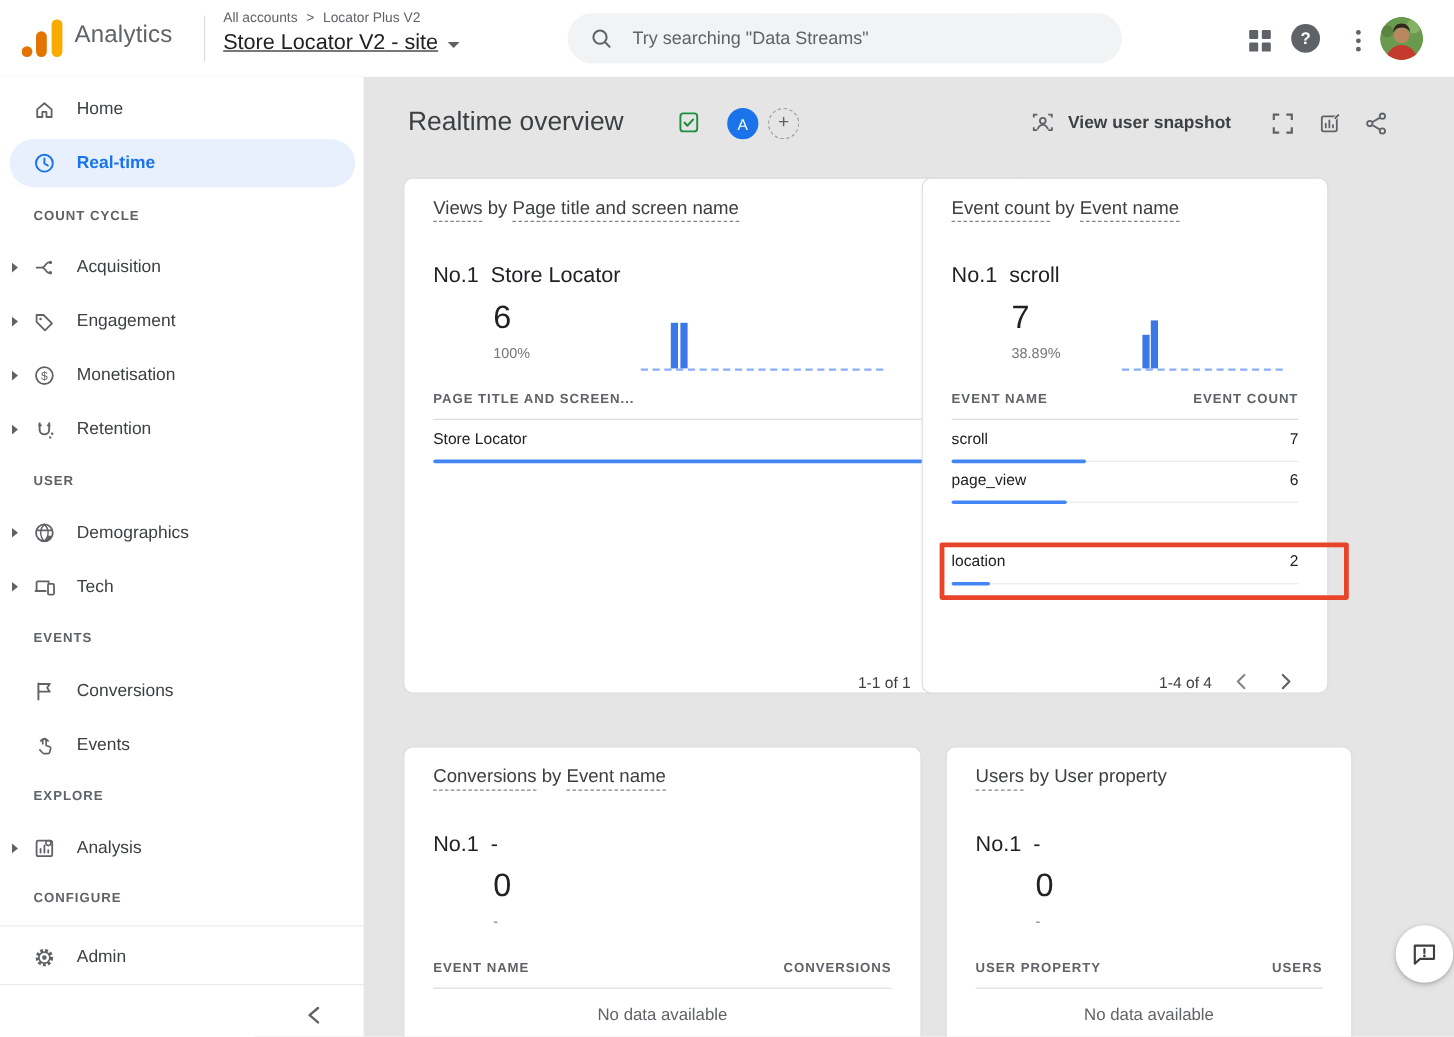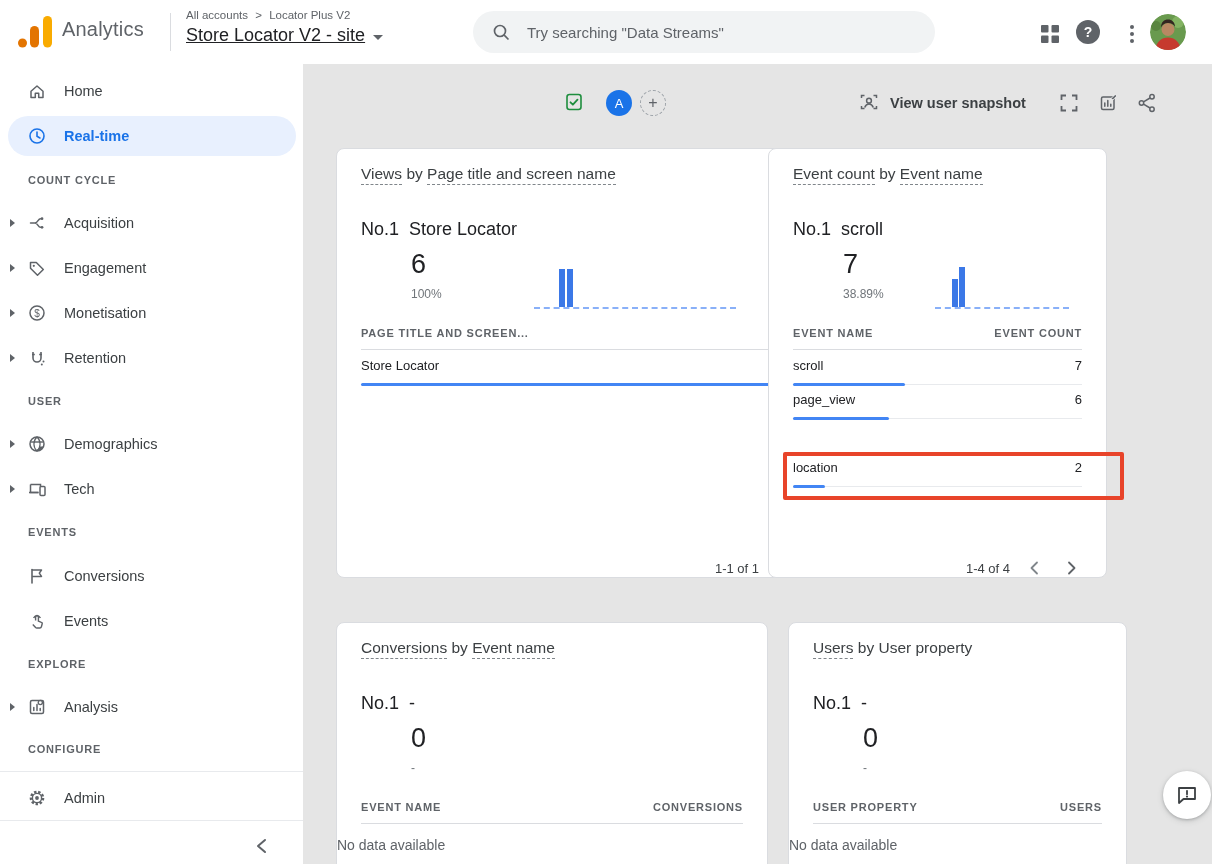--- a/index.html
+++ b/index.html
@@ -55,21 +55,21 @@
   .spark .bar { position: absolute; bottom: 0; width: 6px; background: #3B78E7; }
   .thead { position: absolute; left: 24px; right: 24px; top: 178px; font-size: 11px; font-weight: bold; letter-spacing: .8px; color: #5F6368; display: flex; justify-content: space-between; }
   .thead-div { position: absolute; left: 24px; right: 24px; top: 200px; height: 1px; background: #DADCE0; }
   .trow { position: absolute; left: 24px; right: 24px; height: 34px; border-bottom: 1px solid #E8EAED; }
   .trow .lbl { position: absolute; left: 0; top: 7px; font-size: 13px; font-weight: 500; color: #202124; }
   .trow .val { position: absolute; right: 0; top: 7px; font-size: 13px; color: #202124; }
   .trow .rowbar { position: absolute; left: 0; bottom: -2px; height: 3px; background: #4285F4; border-radius: 2px; }
   .pagination { position: absolute; right: 24px; bottom: 396px; top: 408px; height: 22px; display: flex; align-items: center; gap: 14px; }
   .pagination .ptext { font-size: 13px; color: #3C4043; }
   .page-chev { width: 22px; height: 22px; cursor: pointer; }
-  .empty-msg { position: absolute; left: 0; right: 0; top: 214px; font-size: 14px; color: #5F6368; }
+  .empty-msg { position: absolute; left: 0; right: 0; top: 214px; text-align: center; font-size: 14px; color: #5F6368; }
 
   .highlight-box { position: absolute; left: 783px; top: 452px; width: 341px; height: 48px; border: 4px solid #E8442A; border-radius: 2px; z-index: 5; pointer-events: none; }
 
   .feedback-fab { position: absolute; left: 1163px; top: 771px; width: 48px; height: 48px; background: #fff; border-radius: 50%; box-shadow: 0 1px 3px rgba(60,64,67,.3), 0 2px 6px rgba(60,64,67,.15); display: flex; align-items: center; justify-content: center; cursor: pointer; }
 
   svg { display: block; }
 </style>
 </head>
 <body>
 
@@ -251,20 +251,21 @@
       <div class="sb-label">Admin</div>
     </div>
 
     <div class="sb-div" style="top:756px;"></div>
 
     <svg class="sb-collapse" viewBox="0 0 28 28">
       <path d="M17 8l-7 6 7 6" fill="none" stroke="#5F6368" stroke-width="2" stroke-linecap="round" stroke-linejoin="round"></path>
     </svg>
   </div>
 
+  <div class="page-title">Realtime overview</div>
   <svg class="title-check" viewBox="0 0 20 20">
     <rect x="3" y="2.5" width="14" height="15" rx="2.5" fill="none" stroke="#1E8E3E" stroke-width="1.6"></rect>
     <path d="M6.5 10.3l2.4 2.4 4.6-5" fill="none" stroke="#1E8E3E" stroke-width="1.8" stroke-linecap="round" stroke-linejoin="round"></path>
   </svg>
   <div class="badge-a">A</div>
   <div class="badge-plus">+</div>
 
   <div class="snapshot-btn">
     <svg width="22" height="22" viewBox="0 0 22 22">
       <path d="M3.5 6V3.5H6.5 M15.5 3.5h3V6 M3.5 14v2.5H6.5 M15.5 16.5h3V14" fill="none" stroke="#5F6368" stroke-width="1.5"></path>

